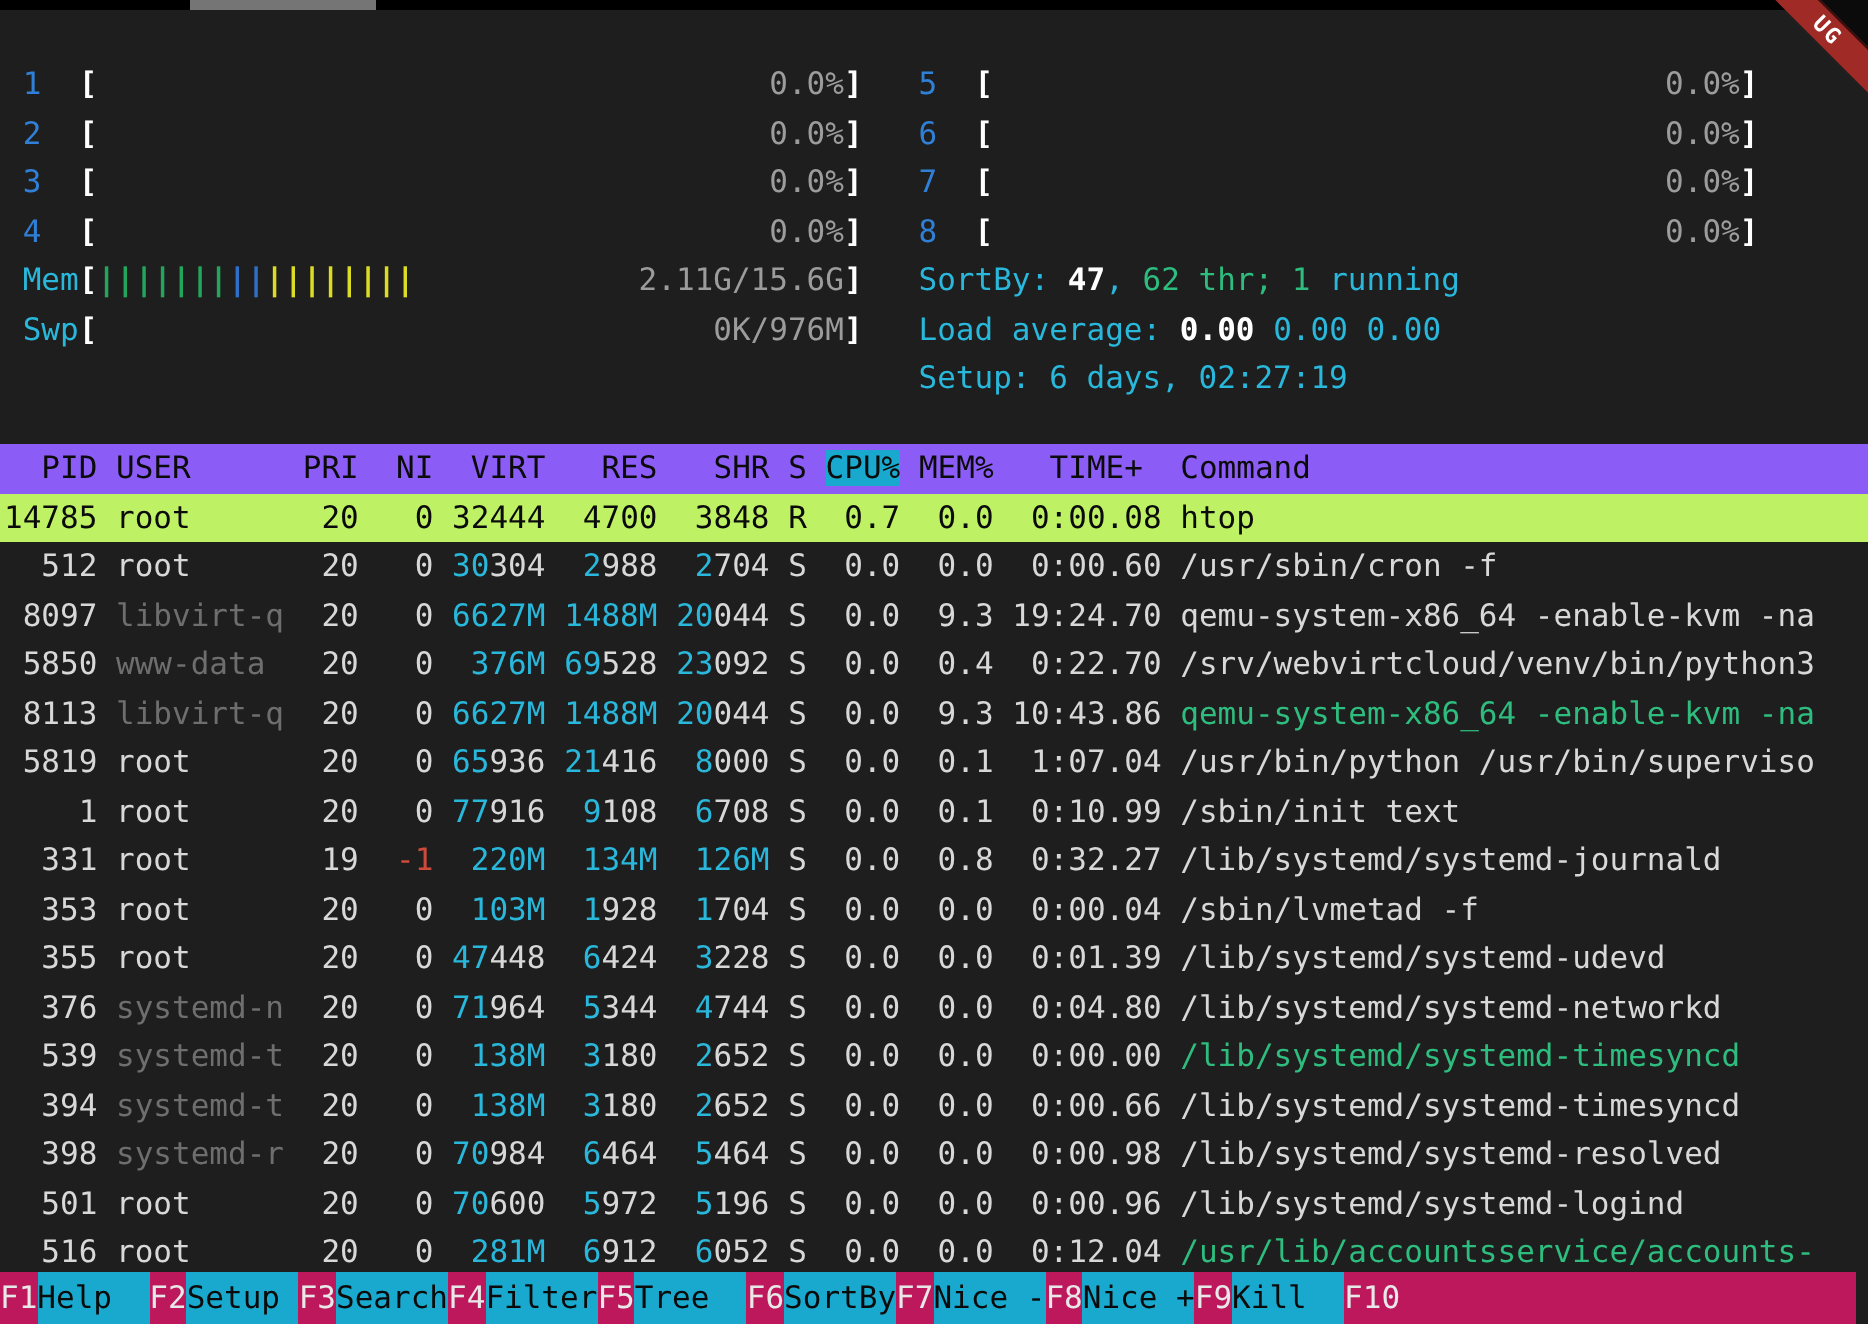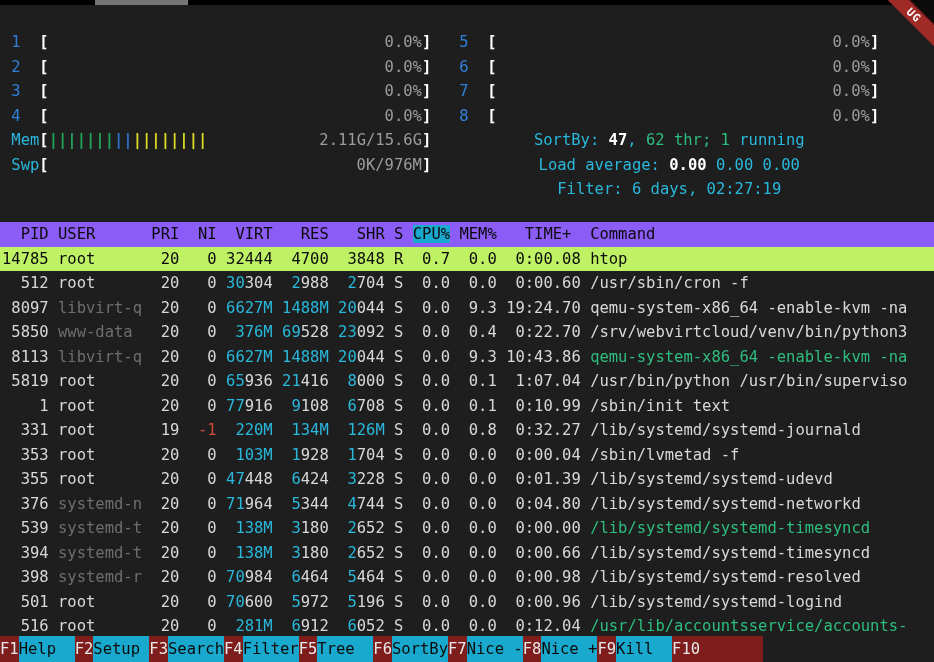--- a/index.html
+++ b/index.html
@@ -15,28 +15,28 @@
   .corner-wrap { position:absolute; top:0; right:0; width:70px; height:70px; overflow:hidden; z-index:6; }
   .corner-black { position:absolute; top:0; right:0; width:0; height:0;
     border-left:46px solid transparent; border-top:46px solid #0b0b0b; }
   .ribbon { position:absolute; top:7px; right:-24px; width:88px; transform:rotate(45deg);
     background:#A02A25; color:#fff; font-size:11px; font-weight:bold; text-align:center;
     line-height:15px; letter-spacing:1px; border-top:1px solid #3a0f0d; }
   .term { position:absolute; top:5px; left:0; width:934px; height:657px; overflow:hidden; }
   .line { white-space:pre; height:24.5px; overflow:hidden; }
   .meters { position:relative; height:217px; padding-top:25px; }
   .col-left  { position:absolute; left:calc(2px + 0ch); top:25px; }
-  .col-right { position:absolute; left:calc(2px + 49ch); top:25px;text-align:center; }
+  .col-right { position:absolute; left:calc(2px + 49ch); top:25px; }
   .thead { background:#8b5cf6; color:#0b0b0b; padding-left:2px; }
   .thead .sort-col { background:#19A9CE; }
   .tbody { padding-left:2px; }
   .row { white-space:pre; height:24.5px; overflow:hidden; }
   .row.sel { background:#bef264; margin-left:-2px; padding-left:2px; }
   .row.sel span { color:#0b0b0b !important; font-weight:normal !important; }
-  .fbar { position:absolute; left:0; bottom:0; width:763px; height:26px; background:#7f1d1d;
+  .fbar { position:absolute; left:0; bottom:0; width:928px; height:26px; background:#be185d;
     display:flex; align-items:stretch; white-space:pre; line-height:26px; }
   .fkey { display:flex; }
   .fkey:last-child { flex:1; }
   .fk-k { color:#E8E8E8; }
   .fk-l { background:#19A9CE; color:#0b0b0b; }
   .fkey:last-child .fk-l { flex:1;margin-top:29px; }
   .c-white { color:#D8D8D8; }
   .bw { color:#FFFFFF; font-weight:bold; }
   .c-dim { color:#9C9C9C; }
   .c-gray { color:#6E6E6E; }
@@ -67,21 +67,21 @@
           <div class="line"><span class="c-cyan"> Mem</span><span class="bw">[</span><span class="bar-g">|||||||</span><span class="bar-b">||</span><span class="bar-y">||||||||</span><span class="c-dim">            2.11G/15.6G</span><span class="bw">]</span></div>
           <div class="line"><span class="c-cyan"> Swp</span><span class="bw">[</span><span class="c-dim">                                 0K/976M</span><span class="bw">]</span></div>
         </div>
       <div class="col-right" id="col-right">
           <div class="line"><span class="c-blue">5  </span><span class="bw">[</span><span class="c-dim">                                    0.0%</span><span class="bw">]</span></div>
           <div class="line"><span class="c-blue">6  </span><span class="bw">[</span><span class="c-dim">                                    0.0%</span><span class="bw">]</span></div>
           <div class="line"><span class="c-blue">7  </span><span class="bw">[</span><span class="c-dim">                                    0.0%</span><span class="bw">]</span></div>
           <div class="line"><span class="c-blue">8  </span><span class="bw">[</span><span class="c-dim">                                    0.0%</span><span class="bw">]</span></div>
           <div class="line"><span class="c-cyan">SortBy: </span><span class="bw">47</span><span class="c-cyan">, </span><span class="c-green b">62</span><span class="c-green"> thr; </span><span class="c-green b">1</span><span class="c-cyan"> running</span></div>
           <div class="line"><span class="c-cyan">Load average: </span><span class="bw">0.00 </span><span class="c-cyan b">0.00 </span><span class="c-cyan">0.00</span></div>
-          <div class="line"><span class="c-cyan">Filter: </span><span class="c-cyan b">6 days, 02:27:19</span></div>
+          <div class="line"><span class="c-cyan">Setup: </span><span class="c-cyan b">6 days, 02:27:19</span></div>
         </div>
     </div>
 
     <div class="line thead" id="thead"><span>  PID</span><span> </span><span>USER     </span><span> </span><span>PRI</span><span> </span><span> NI</span><span> </span><span> VIRT</span><span> </span><span>  RES</span><span> </span><span>  SHR</span><span> </span><span>S</span><span> </span><span class="sort-col">CPU%</span><span> </span><span>MEM%</span><span> </span><span>  TIME+ </span><span> </span><span>Command</span></div>
     <div class="tbody" id="tbody">
         <div class="row sel"><span class="c-white">14785</span><span> </span><span class="c-white">root     </span><span> </span><span class="c-white"> 20</span><span> </span><span class="c-white">  0</span><span> </span><span class="c-cyan">32</span><span class="c-white">444</span><span> </span><span class="c-cyan"> 4</span><span class="c-white">700</span><span> </span><span class="c-cyan"> 3</span><span class="c-white">848</span><span> </span><span class="c-white">R</span><span> </span><span class="c-white"> 0.7</span><span> </span><span class="c-white"> 0.0</span><span> </span><span class="c-white"> 0:00.08</span><span> </span><span class="c-white">htop</span></div>
         <div class="row"><span class="c-white">  512</span><span> </span><span class="c-white">root     </span><span> </span><span class="c-white"> 20</span><span> </span><span class="c-white">  0</span><span> </span><span class="c-cyan">30</span><span class="c-white">304</span><span> </span><span class="c-cyan"> 2</span><span class="c-white">988</span><span> </span><span class="c-cyan"> 2</span><span class="c-white">704</span><span> </span><span class="c-white">S</span><span> </span><span class="c-white"> 0.0</span><span> </span><span class="c-white"> 0.0</span><span> </span><span class="c-white"> 0:00.60</span><span> </span><span class="c-white">/usr/sbin/cron -f</span></div>
         <div class="row"><span class="c-white"> 8097</span><span> </span><span class="c-gray">libvirt-q</span><span> </span><span class="c-white"> 20</span><span> </span><span class="c-white">  0</span><span> </span><span class="c-cyan">6627M</span><span> </span><span class="c-cyan">1488M</span><span> </span><span class="c-cyan">20</span><span class="c-white">044</span><span> </span><span class="c-white">S</span><span> </span><span class="c-white"> 0.0</span><span> </span><span class="c-white"> 9.3</span><span> </span><span class="c-white">19:24.70</span><span> </span><span class="c-white">qemu-system-x86_64 -enable-kvm -na</span></div>
         <div class="row"><span class="c-white"> 5850</span><span> </span><span class="c-gray">www-data </span><span> </span><span class="c-white"> 20</span><span> </span><span class="c-white">  0</span><span> </span><span class="c-cyan"> 376M</span><span> </span><span class="c-cyan">69</span><span class="c-white">528</span><span> </span><span class="c-cyan">23</span><span class="c-white">092</span><span> </span><span class="c-white">S</span><span> </span><span class="c-white"> 0.0</span><span> </span><span class="c-white"> 0.4</span><span> </span><span class="c-white"> 0:22.70</span><span> </span><span class="c-white">/srv/webvirtcloud/venv/bin/python3</span></div>
         <div class="row"><span class="c-white"> 8113</span><span> </span><span class="c-gray">libvirt-q</span><span> </span><span class="c-white"> 20</span><span> </span><span class="c-white">  0</span><span> </span><span class="c-cyan">6627M</span><span> </span><span class="c-cyan">1488M</span><span> </span><span class="c-cyan">20</span><span class="c-white">044</span><span> </span><span class="c-white">S</span><span> </span><span class="c-white"> 0.0</span><span> </span><span class="c-white"> 9.3</span><span> </span><span class="c-white">10:43.86</span><span> </span><span class="c-green">qemu-system-x86_64 -enable-kvm -na</span></div>

